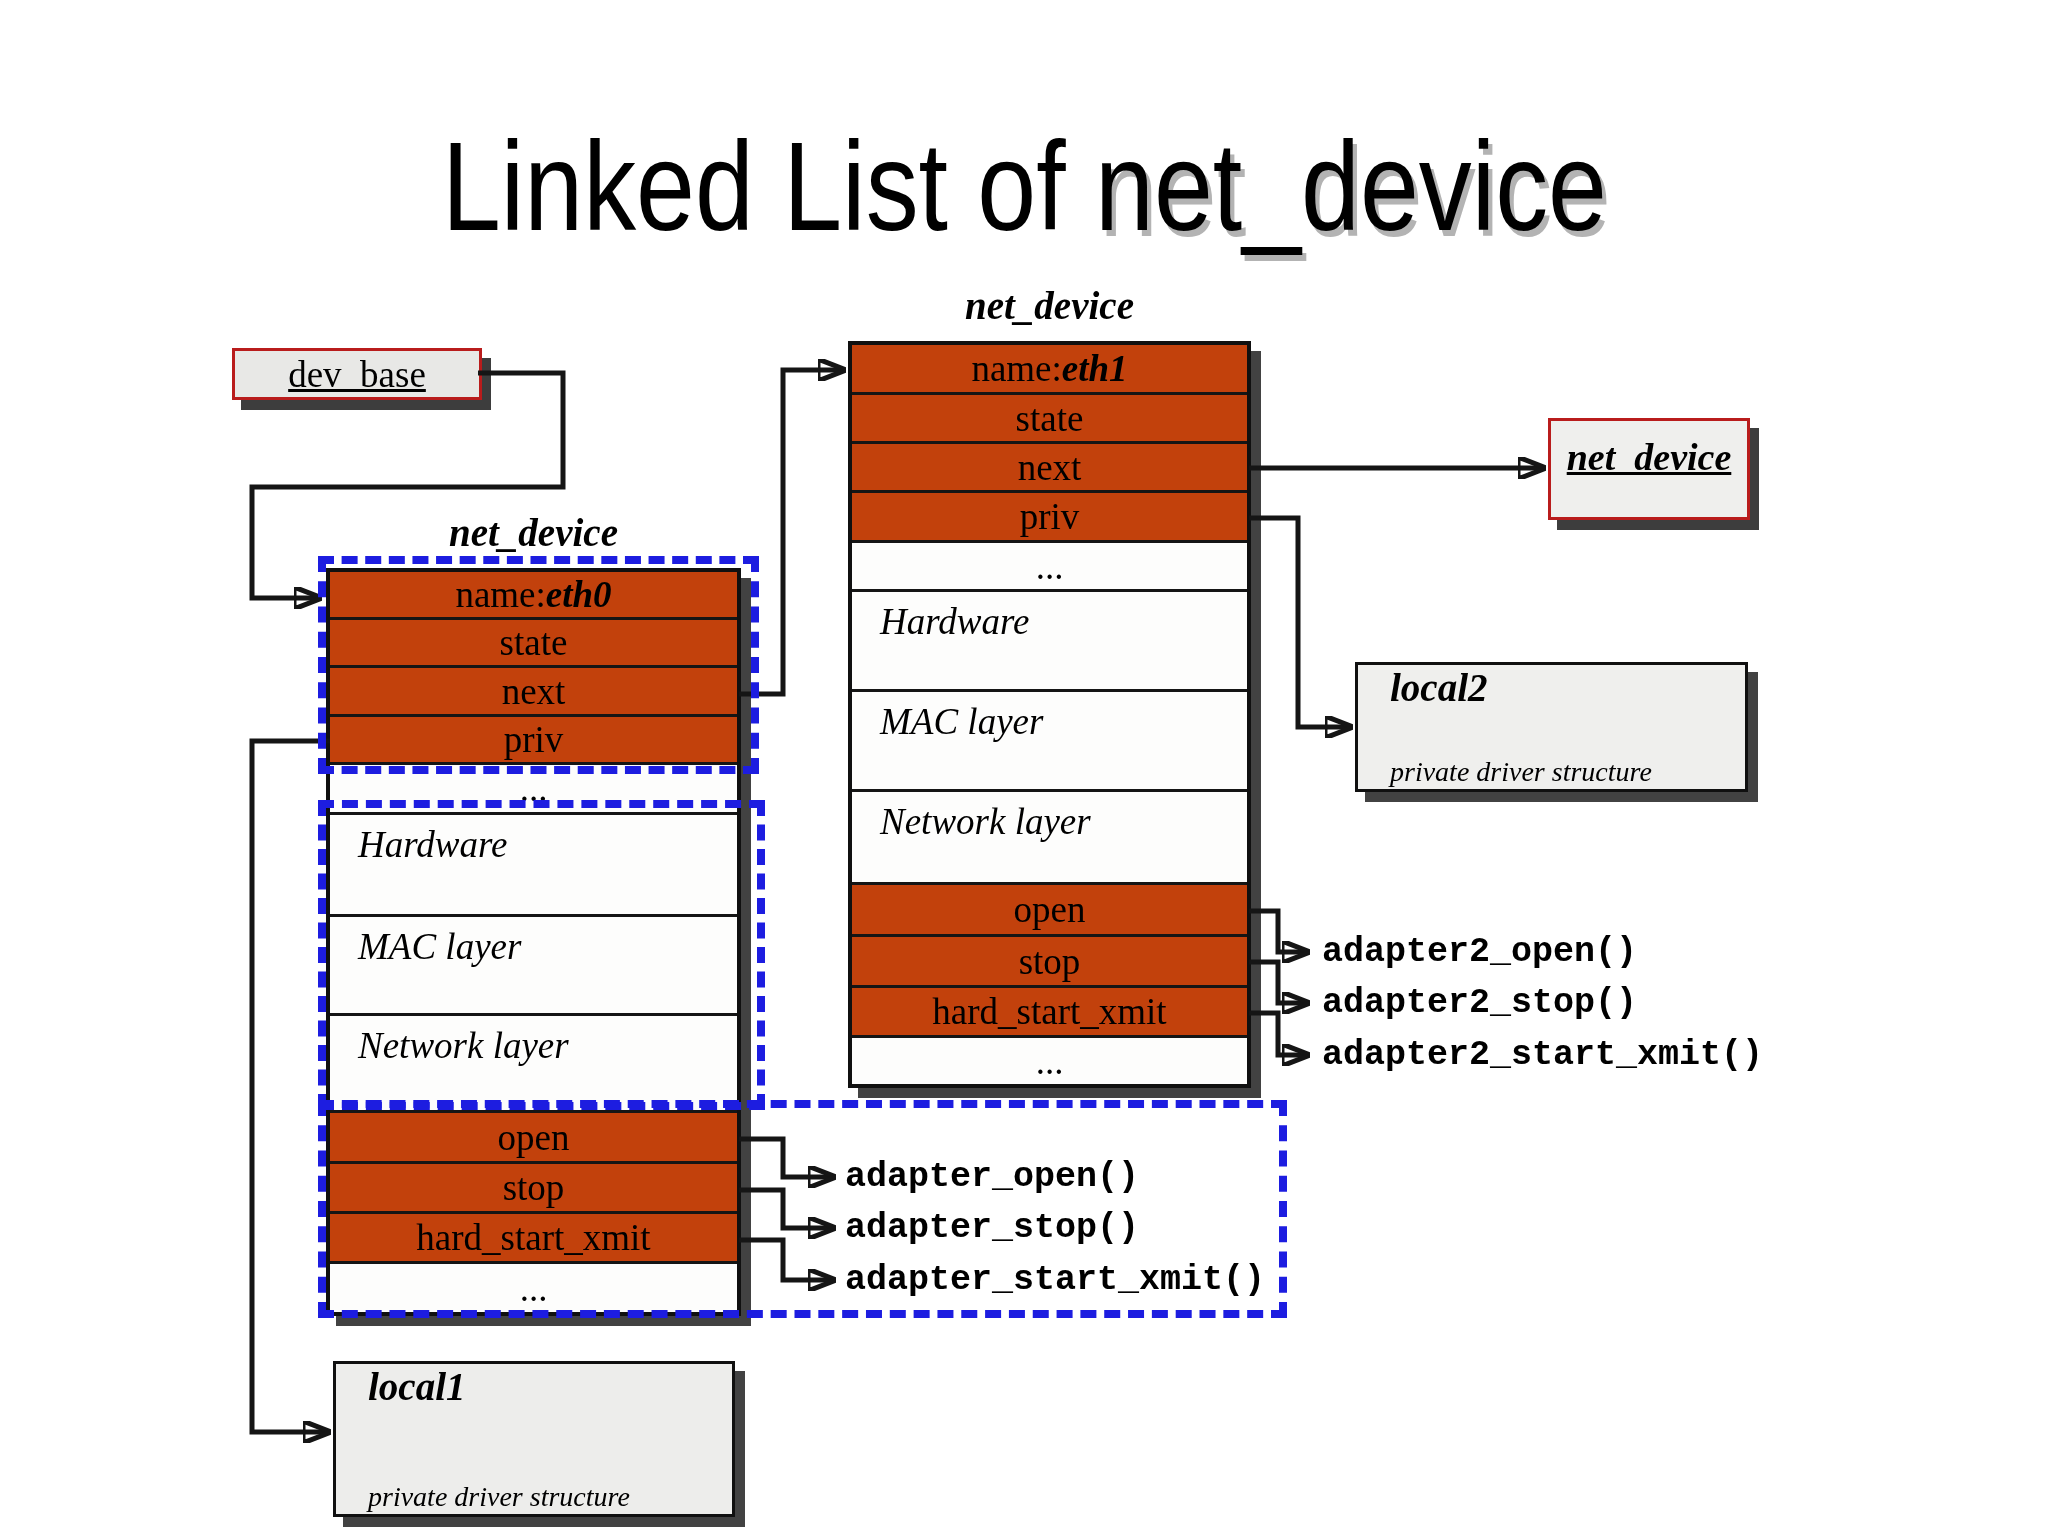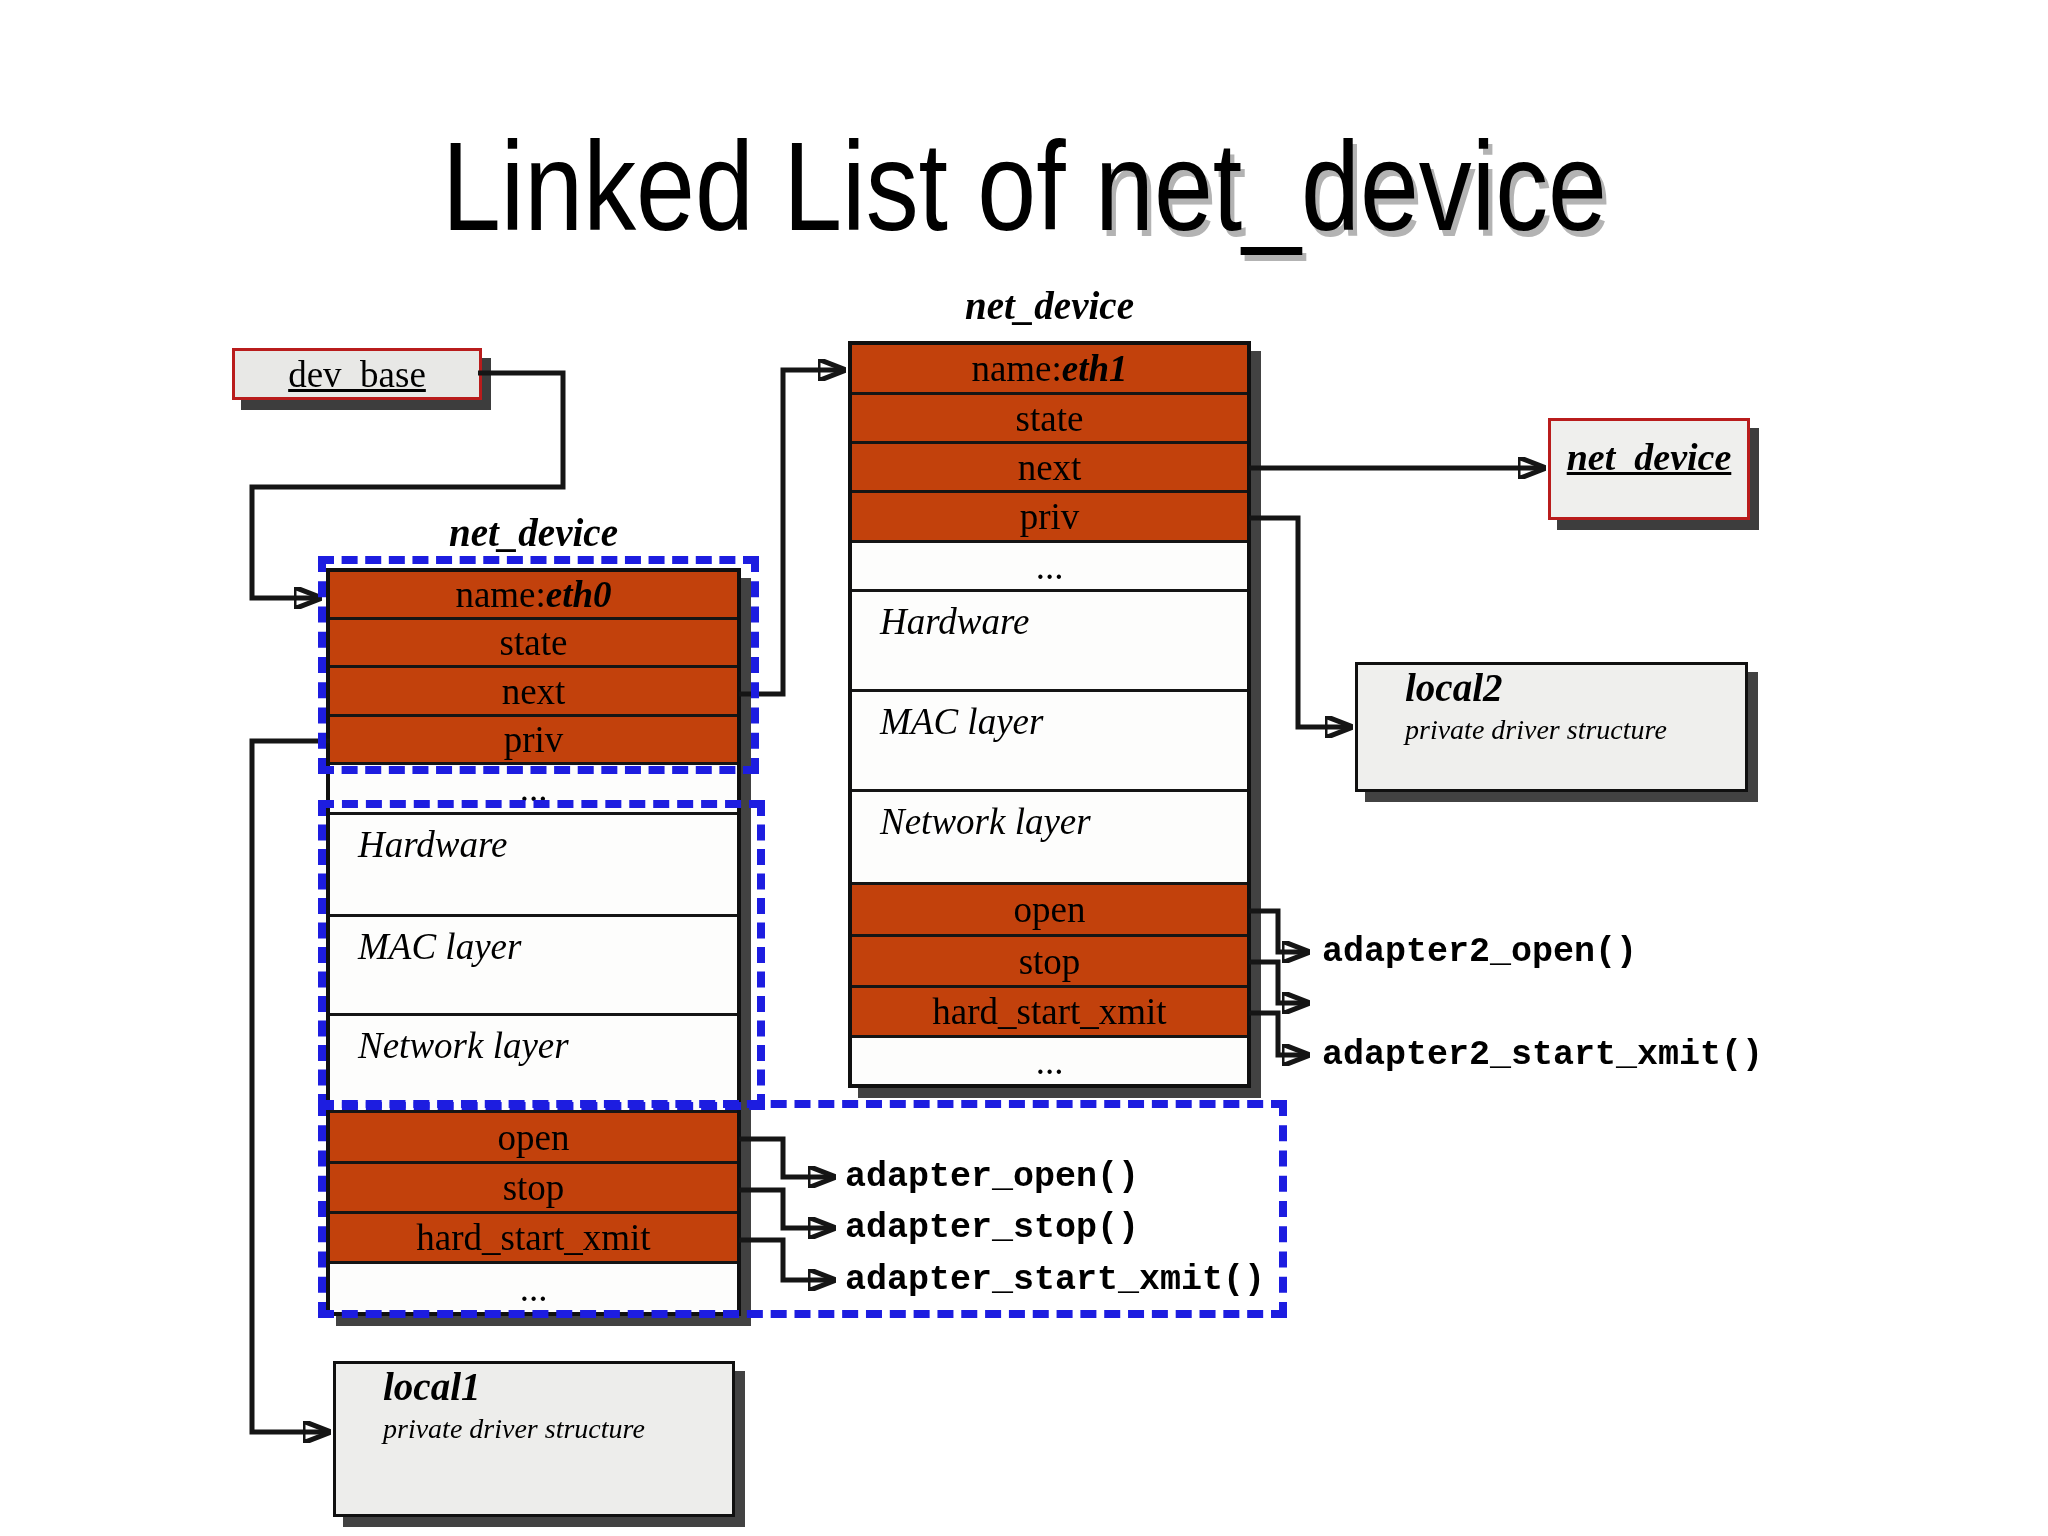--- a/index.html
+++ b/index.html
@@ -27,22 +27,22 @@
          font-style:italic;}
   .row .bi{font-weight:bold;font-style:italic;}
   .struct-label{position:absolute;text-align:center;font-weight:bold;font-style:italic;
                 font-size:39px;z-index:3;}
   
   .bluebox{position:absolute;border:8px dashed #1d1de0;background:transparent;
            box-sizing:border-box;z-index:6;pointer-events:none;}
   
   .localbox{position:absolute;background:#ededeb;border:3px solid #101010;
             box-shadow:10px 10px 0 #424242;box-sizing:border-box;
-            display:flex;flex-direction:column;justify-content:flex-start;
-            padding-left:47px;z-index:2;}
+            display:flex;flex-direction:column;justify-content:space-between;
+            padding-left:32px;z-index:2;}
   .localbox .t{font-weight:bold;font-style:italic;font-size:39px;line-height:1.2;}
   .localbox .s{font-style:italic;font-size:28px;line-height:1.25;}
   
   .fn{position:absolute;font-family:"Liberation Mono",monospace;font-weight:bold;
       font-size:35px;line-height:42px;white-space:nowrap;z-index:3;}
   
   svg.wires{position:absolute;left:0;top:0;z-index:5;pointer-events:none;}
   svg.wires path{fill:none;stroke:#151515;stroke-width:5;}
 </style>
 </head>
@@ -126,20 +126,21 @@
     <div class="row w l" style="height:100px">Hardware</div>
     <div class="row w l" style="height:100px">MAC layer</div>
     <div class="row w l" style="height:93px">Network layer</div>
     <div class="row g" style="height:52px">open</div>
     <div class="row g" style="height:51px">stop</div>
     <div class="row g" style="height:50px">hard_start_xmit</div>
     <div class="row w" style="height:46px">...</div>
   </div>
 
   <div class="fn" style="left:1322px;top:931px;">adapter2_open()</div>
+  <div class="fn" style="left:1322px;top:982px;">adapter2_stop()</div>
   <div class="fn" style="left:1322px;top:1034px;">adapter2_start_xmit()</div>
 
   <div class="gbox" style="left:1548px;top:418px;width:202px;height:102px;padding-top:14px;
        text-align:center;font-weight:bold;font-style:italic;font-size:38px;background:#efefed;">
     <span>net_device</span>
   </div>
 
   <div class="localbox" style="left:1355px;top:662px;width:393px;height:130px;background:#efefed;">
     <div class="t">local2</div>
     <div class="s">private driver structure</div>

